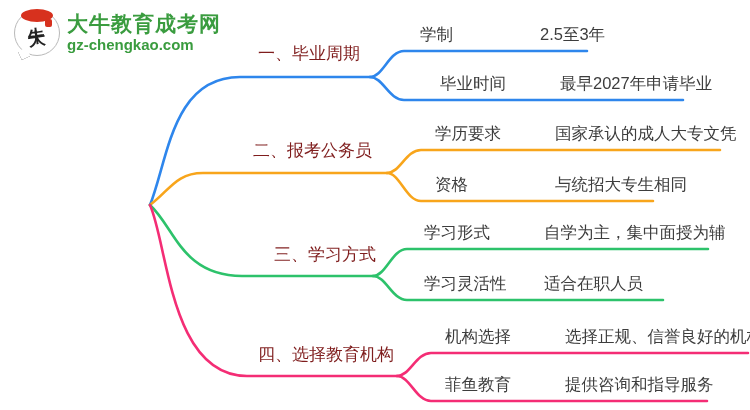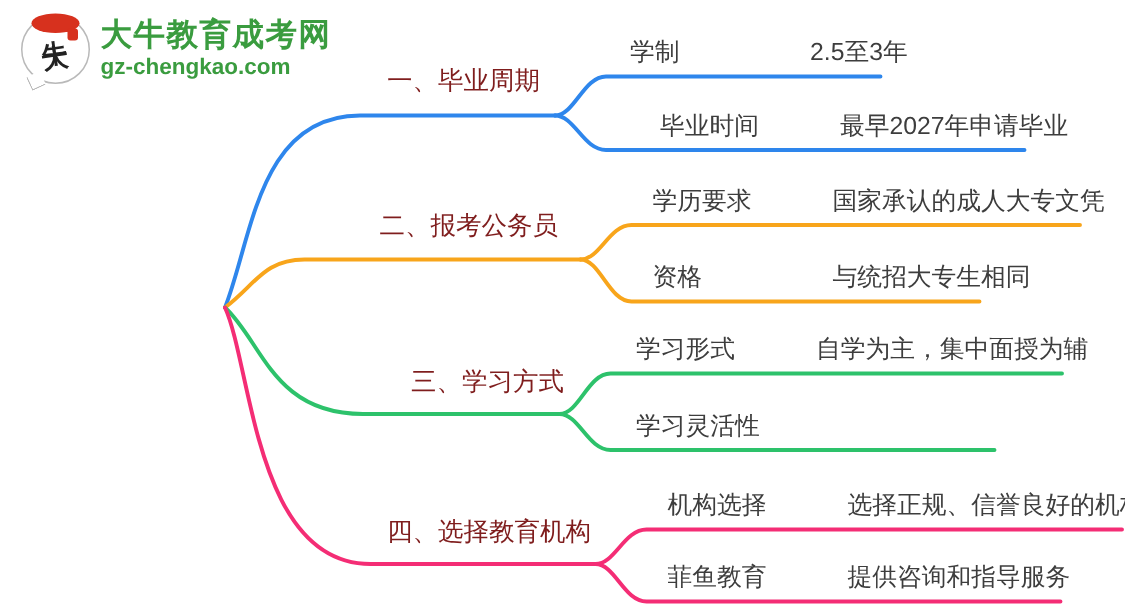--- a/index.html
+++ b/index.html
@@ -104,20 +104,21 @@
     <span class="row-label">资格</span>
     <span class="row-value">与统招大专生相同</span>
   </div>
 
   <div class="row" style="left:424px;top:222px;">
     <span class="row-label">学习形式</span>
     <span class="row-value">自学为主，集中面授为辅</span>
   </div>
   <div class="row" style="left:424px;top:273px;">
     <span class="row-label">学习灵活性</span>
+    <span class="row-value">适合在职人员</span>
   </div>
 
   <div class="row" style="left:445px;top:326px;">
     <span class="row-label">机构选择</span>
     <span class="row-value">选择正规、信誉良好的机构</span>
   </div>
   <div class="row" style="left:445px;top:374px;">
     <span class="row-label">菲鱼教育</span>
     <span class="row-value">提供咨询和指导服务</span>
   </div>

